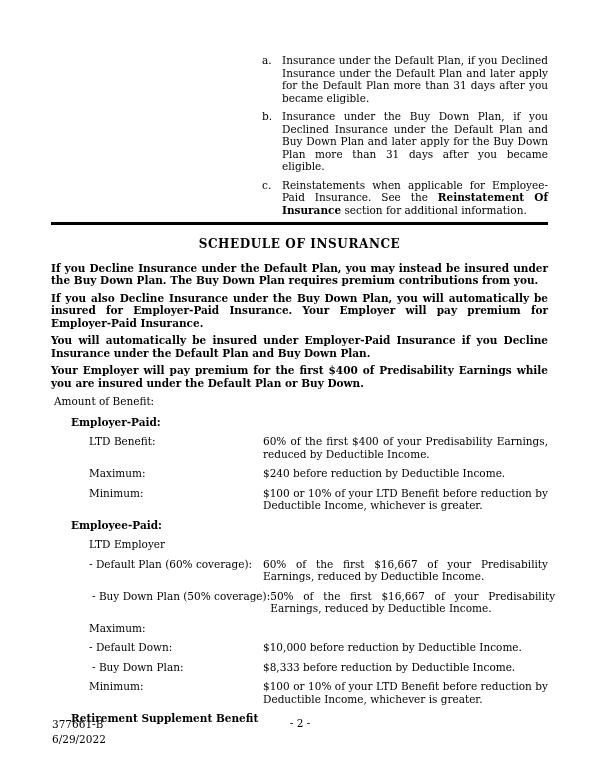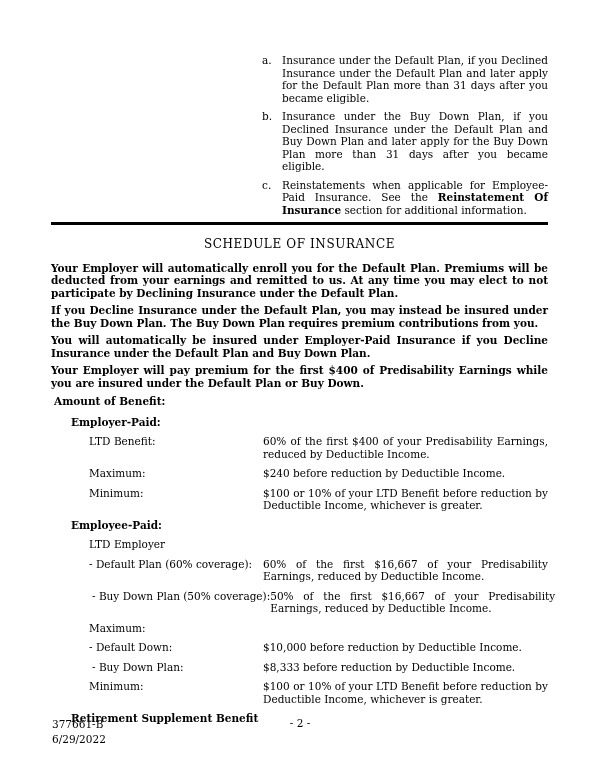--- a/index.html
+++ b/index.html
@@ -22,35 +22,35 @@
   .li { position: relative; padding-left: 22px; margin-bottom: 6px; }
   .li-label { position: absolute; left: 2px; top: 0; }
   .bold { font-weight: bold; }
 
   
   .rule { height: 3px; background: #000000; margin-top: 3px; }
 
   
   h1 {
     font-size: 12px;
-    font-weight: normal;
+    font-weight: bold;
     letter-spacing: 0.6px;
     text-align: center;
     margin: 13px 0 11px 0;
   }
 
   
   .para {
     font-weight: bold;
     text-align: justify;
     margin: 0 0 5px 0;
   }
 
   
-  .amount-title { margin: 6px 0 8px 0; padding-left: 3px; font-weight: bold; }
+  .amount-title { margin: 6px 0 8px 0; padding-left: 3px; }
   .row { display: flex; margin-bottom: 7px; }
   .row .label { flex: none; white-space: pre; }
   .row .value { flex: none; width: 285px; margin-left: auto; text-align: justify; }
   .row.indent1 .label { padding-left: 20px; font-weight: bold; }
   .row.indent2 .label { padding-left: 38px; text-align: center; }
   .row.indent2b .label { padding-left: 41px; }
 
   
   .footer-left { position: absolute; left: 52px; top: 717px; line-height: 15px; }
   .footer-page {
@@ -75,22 +75,22 @@
     <div class="li">
       <span class="li-label">c.</span>
       <span class="li-text"><span>Reinstatements when applicable for Employee-Paid Insurance. See the </span><span class="bold">Reinstatement Of Insurance</span><span> section for additional information.</span></span>
     </div>
   </div>
 
   <div class="rule"></div>
 
   <h1>SCHEDULE OF INSURANCE</h1>
 
-  <p class="para">Your Employer will automatically enroll you for the Default Plan. Premiums will be deducted from your earnings and remitted to us. At any time you may elect to not participate by Declining Insurance under the Default Plan.</p>
   <p class="para">If you Decline Insurance under the Default Plan, you may instead be insured under the Buy Down Plan. The Buy Down Plan requires premium contributions from you.</p>
+  <p class="para">If you also Decline Insurance under the Buy Down Plan, you will automatically be insured for Employer-Paid Insurance. Your Employer will pay premium for Employer-Paid Insurance.</p>
   <p class="para">You will automatically be insured under Employer-Paid Insurance if you Decline Insurance under the Default Plan and Buy Down Plan.</p>
   <p class="para">Your Employer will pay premium for the first $400 of Predisability Earnings while you are insured under the Default Plan or Buy Down.</p>
 
   <div class="amount-title">Amount of Benefit:</div>
 
   <div class="row indent1">
     <span class="label">Employer-Paid:</span>
     <span class="value"></span>
   </div>
   <div class="row indent2">

